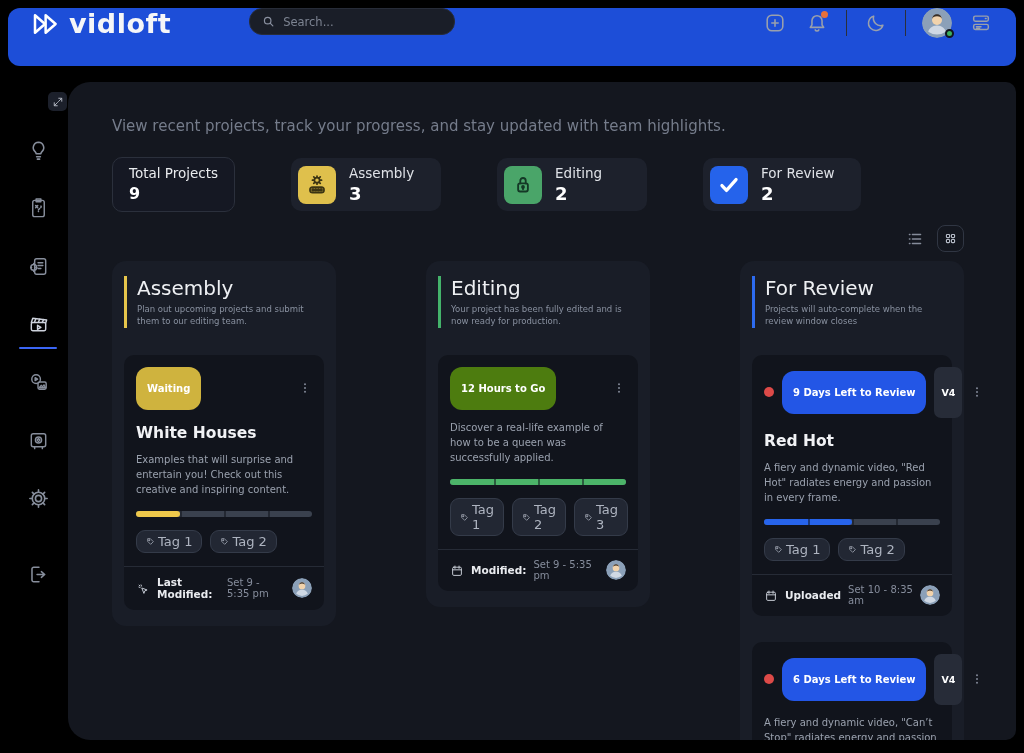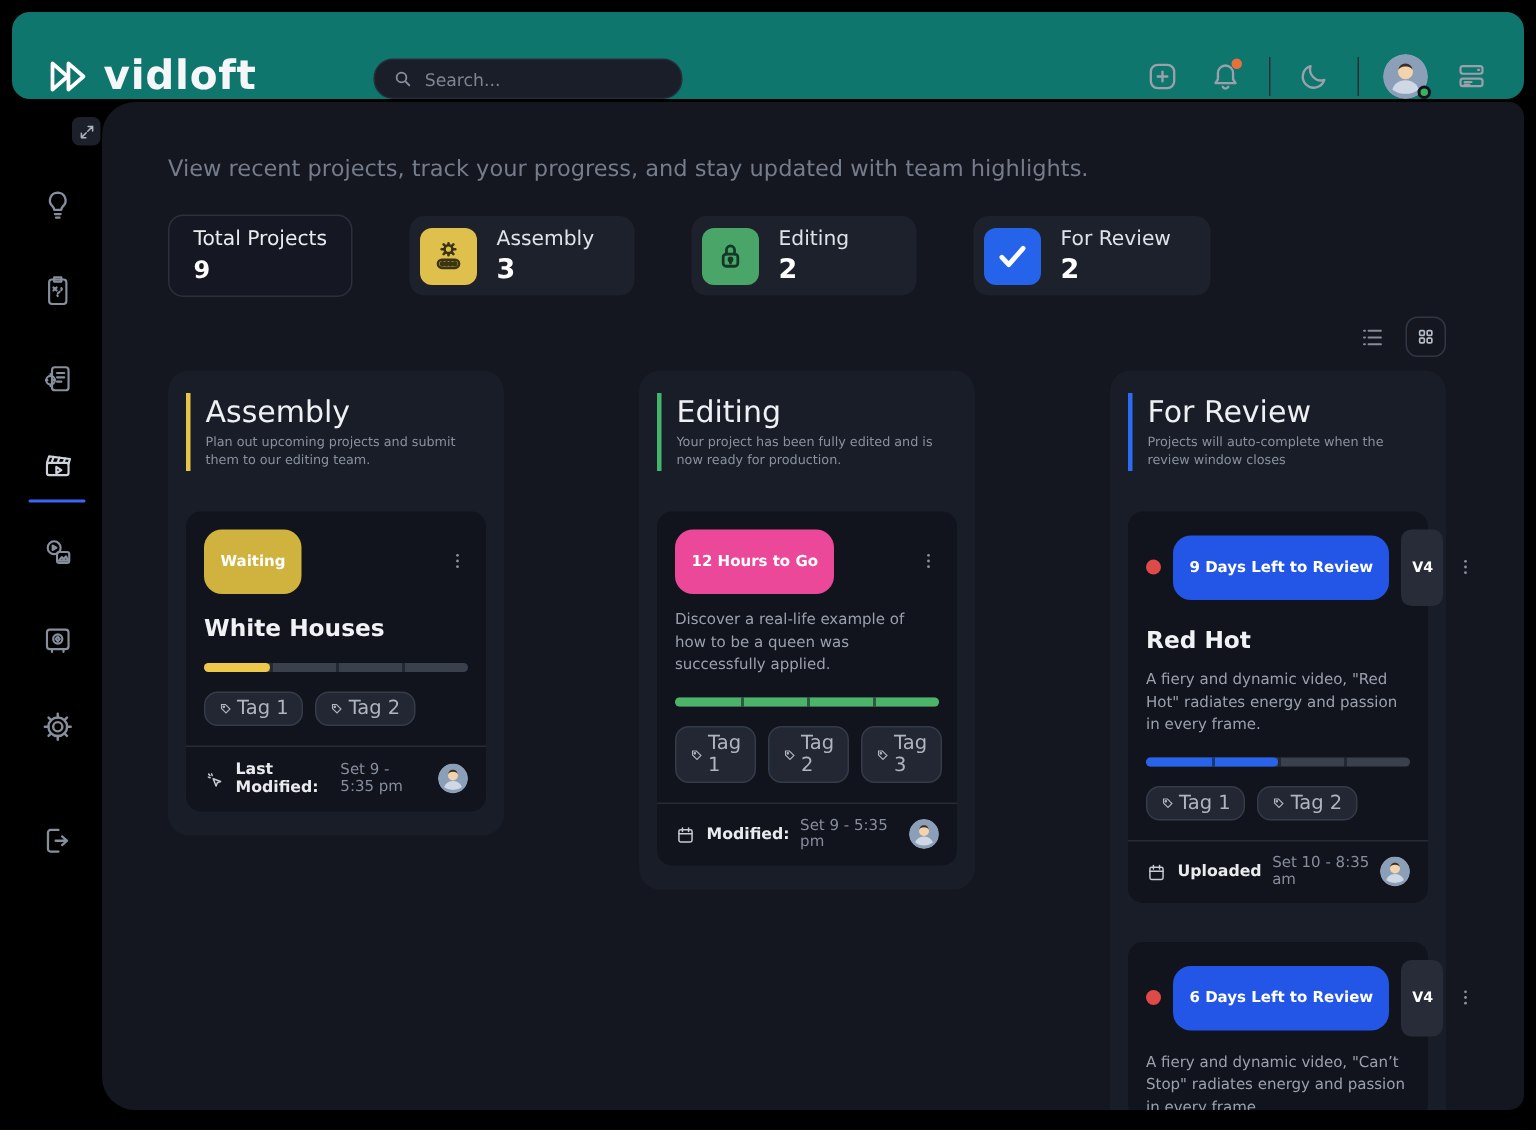--- a/index.html
+++ b/index.html
@@ -1,20 +1,20 @@
 <!DOCTYPE html>
 <html><head>
 <meta charset="utf-8">
 <style>
   * { margin:0; padding:0; box-sizing:border-box; }
   html,body { width:1024px; height:753px; background:#000; font-family:"DejaVu Sans", sans-serif; overflow:hidden; }
   .frame { width:1024px; height:753px; padding:8px 8px 13px 8px; display:flex; flex-direction:column; }
 
   
-  .topbar { height:58px; flex:none; background:#0f766e; border-radius:12px; display:flex; align-items:flex-end; padding:0 22px; margin-bottom:2px; }
+  .topbar { height:58px; flex:none; background:#1d4ed8; border-radius:12px; display:flex; align-items:flex-start; padding:0 22px; margin-bottom:16px; }
   .logo { display:flex; align-items:center; gap:9px; }
   .logo svg { width:30px; height:30px; }
   .logo-text { color:#f5f6f8; font-size:27px; font-weight:700; letter-spacing:.5px; }
   .search { margin-left:78px; width:206px; height:27px; background:#1a1e28; border:1px solid #272c38; border-radius:13px; display:flex; align-items:center; gap:8px; padding:0 12px; }
   .search svg { width:13px; height:13px; flex:none; }
   .search input { background:transparent; border:none; outline:none; color:#aab0bc; font-size:11.5px; width:100%; font-family:"DejaVu Sans", sans-serif; }
   .search input::placeholder { color:#7d London84; color:#7d8492; }
   .topbar-right { margin-left:auto; display:flex; align-items:center; gap:16px; }
   .tb-icon { width:26px; height:26px; color:#9aa0ac; position:relative; display:flex; align-items:center; justify-content:center; cursor:pointer; }
   .tb-icon svg { width:22px; height:22px; }
@@ -35,21 +35,21 @@
   .side-item + .side-item { margin-top:28px; }
   .side-item.active { color:#cdd2dc; }
   .side-item.active::after { content:""; position:absolute; left:-2px; right:-2px; bottom:-10px; height:2px; background:#3b66f5; border-radius:1px; }
   .side-item.logout { margin-top:46px; }
 
   .main { flex:1; background:#14171f; border-radius:22px 10px 10px 22px; padding:26px 52px 0 44px; overflow:hidden; }
   .page-title { color:#f4f5f7; font-size:39px; font-weight:700; letter-spacing:.5px; margin-top:4px; }
   .page-subtitle { color:#757c8b; font-size:15px; margin-top:9px; }
 
   
-  .stats { display:flex; align-items:center; gap:38px; margin-top:22px; }
+  .stats { display:flex; align-items:center; gap:56px; margin-top:22px; }
   .stat-plain { border:1px solid #2b303c; background:#151823; border-radius:10px; padding:7px 16px 8px; min-width:120px; }
   .stat-plain .s-label { color:#e9ebee; font-size:13.5px; }
   .stat-plain .s-value { color:#fff; font-size:16px; font-weight:700; margin-top:3px; }
   .stat-filled { background:#1d212c; border-radius:10px; padding:7px 26px 7px 7px; display:flex; align-items:center; gap:13px; min-width:150px; }
   .stat-icon { width:38px; height:38px; border-radius:8px; display:flex; align-items:center; justify-content:center; flex:none; }
   .stat-icon svg { width:26px; height:26px; }
   .stat-filled .s-label { color:#dfe2e7; font-size:13.5px; }
   .stat-filled .s-value { color:#fff; font-size:18px; font-weight:700; margin-top:2px; }
 
   
@@ -298,20 +298,21 @@
               <span class="badge" style="background: rgb(207, 179, 62);">Waiting</span>
               <span class="kebab">
                 <svg viewBox="0 0 24 24" fill="currentColor">
                     <circle cx="12" cy="5.5" r="1.6"></circle>
                     <circle cx="12" cy="12" r="1.6"></circle>
                     <circle cx="12" cy="18.5" r="1.6"></circle>
                   </svg>
               </span>
             </div>
             <h3 class="card-title">White Houses</h3>
+            <p class="card-desc">Examples that will surprise and entertain you! Check out this creative and inspiring content.</p>
             <div class="progress-track">
               <div class="progress-fill" style="background: rgb(238, 200, 75); width: 25%;"></div>
               <span class="p-tick" style="left:25%"></span>
               <span class="p-tick" style="left:50%"></span>
               <span class="p-tick" style="left:75%"></span>
             </div>
             <div class="tags">
               <span class="tag">
                   <svg viewBox="0 0 12 12" fill="none" stroke="currentColor" stroke-width="1.1">
                     <path d="M2.5 6.5v-4h4L11 7l-4 4z"></path>
@@ -348,21 +349,21 @@
           </article>
         </section>
 
         <section class="column">
           <div class="col-header" style="border-left-color: rgb(68, 179, 107);">
             <div class="col-title">Editing</div>
             <div class="col-desc">Your project has been fully edited and is now ready for production.</div>
           </div>
           <article class="card">
             <div class="badge-row">
-              <span class="badge" style="background: #ec4899;">12 Hours to Go</span>
+              <span class="badge" style="background: #4d7c0f;">12 Hours to Go</span>
               <span class="kebab">
                 <svg viewBox="0 0 24 24" fill="currentColor">
                     <circle cx="12" cy="5.5" r="1.6"></circle>
                     <circle cx="12" cy="12" r="1.6"></circle>
                     <circle cx="12" cy="18.5" r="1.6"></circle>
                   </svg>
               </span>
             </div>
             <p class="card-desc">Discover a real-life example of how to be a queen was successfully applied.</p>
             <div class="progress-track">

